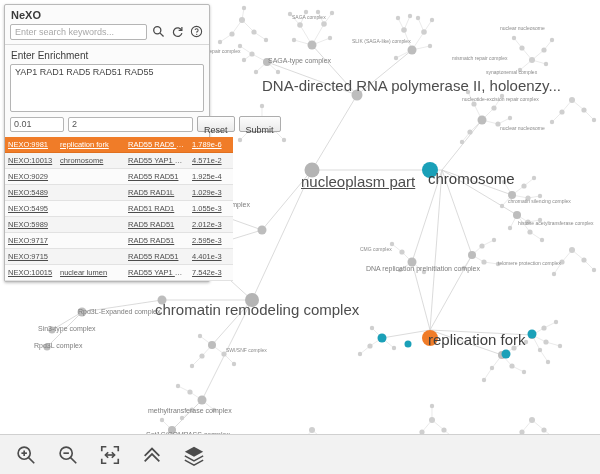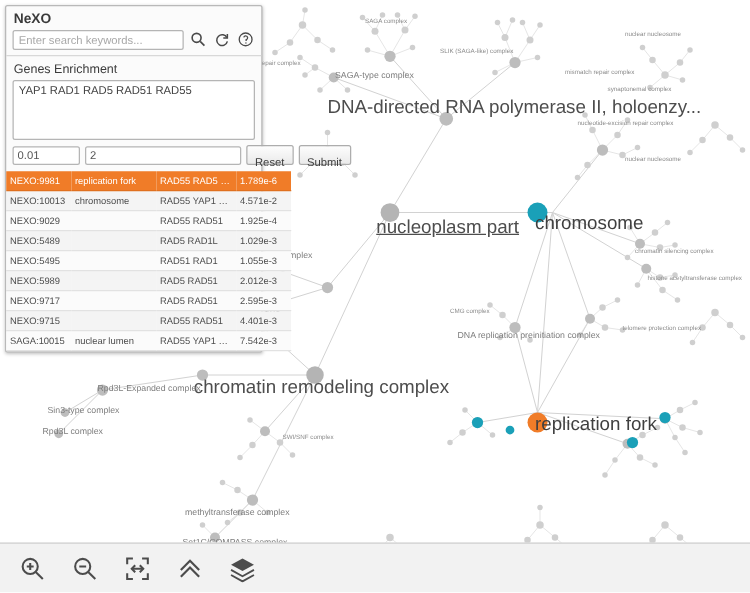--- a/index.html
+++ b/index.html
@@ -177,20 +177,21 @@
     font-size: 7.5px;
     table-layout: fixed;
   }
   #results-table td {
     padding: 3px 3px;
     border-bottom: 1px solid #e2e2e2;
     color: #4c4c4c;
     overflow: hidden;
     white-space: nowrap;
     text-overflow: ellipsis;
+    text-decoration: underline;
   }
   #results-table tr.selected td {
     background: #f07c28;
     color: #ffffff;
     border-bottom: 1px solid #e0701f;
   }
   #results-table tr:nth-child(odd):not(.selected) td { background: #fbfbfb; }
   #results-table tr:nth-child(even):not(.selected) td { background: #f4f4f4; }
   .col-id { width: 46px; }
   .col-name { width: 62px; }
@@ -534,21 +535,21 @@
         <circle cx="8" cy="8" r="6.3"></circle>
         <path d="M6.2 6.1a1.9 1.9 0 1 1 2.3 2.2v1.2" stroke-width="1.3"></path>
         <circle cx="8.3" cy="11.6" r="0.7" fill="#4a4a4a" stroke="none"></circle>
       </svg>
     </div>
   </div>
 
 
   <div class="panel-sep"></div>
 
-  <div id="term-enrichment-header">Genes Enrichment</div>
+  <div id="term-enrichment-header">Enter Enrichment</div>
 
   <div id="gene-textarea">YAP1 RAD1 RAD5 RAD51 RAD55</div>
 
   <div class="params-row">
     <input class="param-input" id="pvalue-input" type="text" value="0.01" style="">
     <input class="param-input" id="count-input" type="text" value="2" style="">
     <button class="panel-btn">Reset</button>
     <button class="panel-btn">Submit</button>
   </div>
 
@@ -596,21 +597,21 @@
         <td class="col-genes">RAD5 RAD51</td>
         <td class="col-p">2.595e-3</td>
       </tr>
       <tr>
         <td class="col-id">NEXO:9715</td>
         <td class="col-name"></td>
         <td class="col-genes">RAD55 RAD51</td>
         <td class="col-p">4.401e-3</td>
       </tr>
       <tr>
-        <td class="col-id">SAGA:10015</td>
+        <td class="col-id">NEXO:10015</td>
         <td class="col-name">nuclear lumen</td>
         <td class="col-genes">RAD55 YAP1 RAD5 RAD51 RAD1</td>
         <td class="col-p">7.542e-3</td>
       </tr>
     </tbody>
   </table>
 </div>
 
 <div id="bottom-toolbar">
   <div class="tool-icon">

